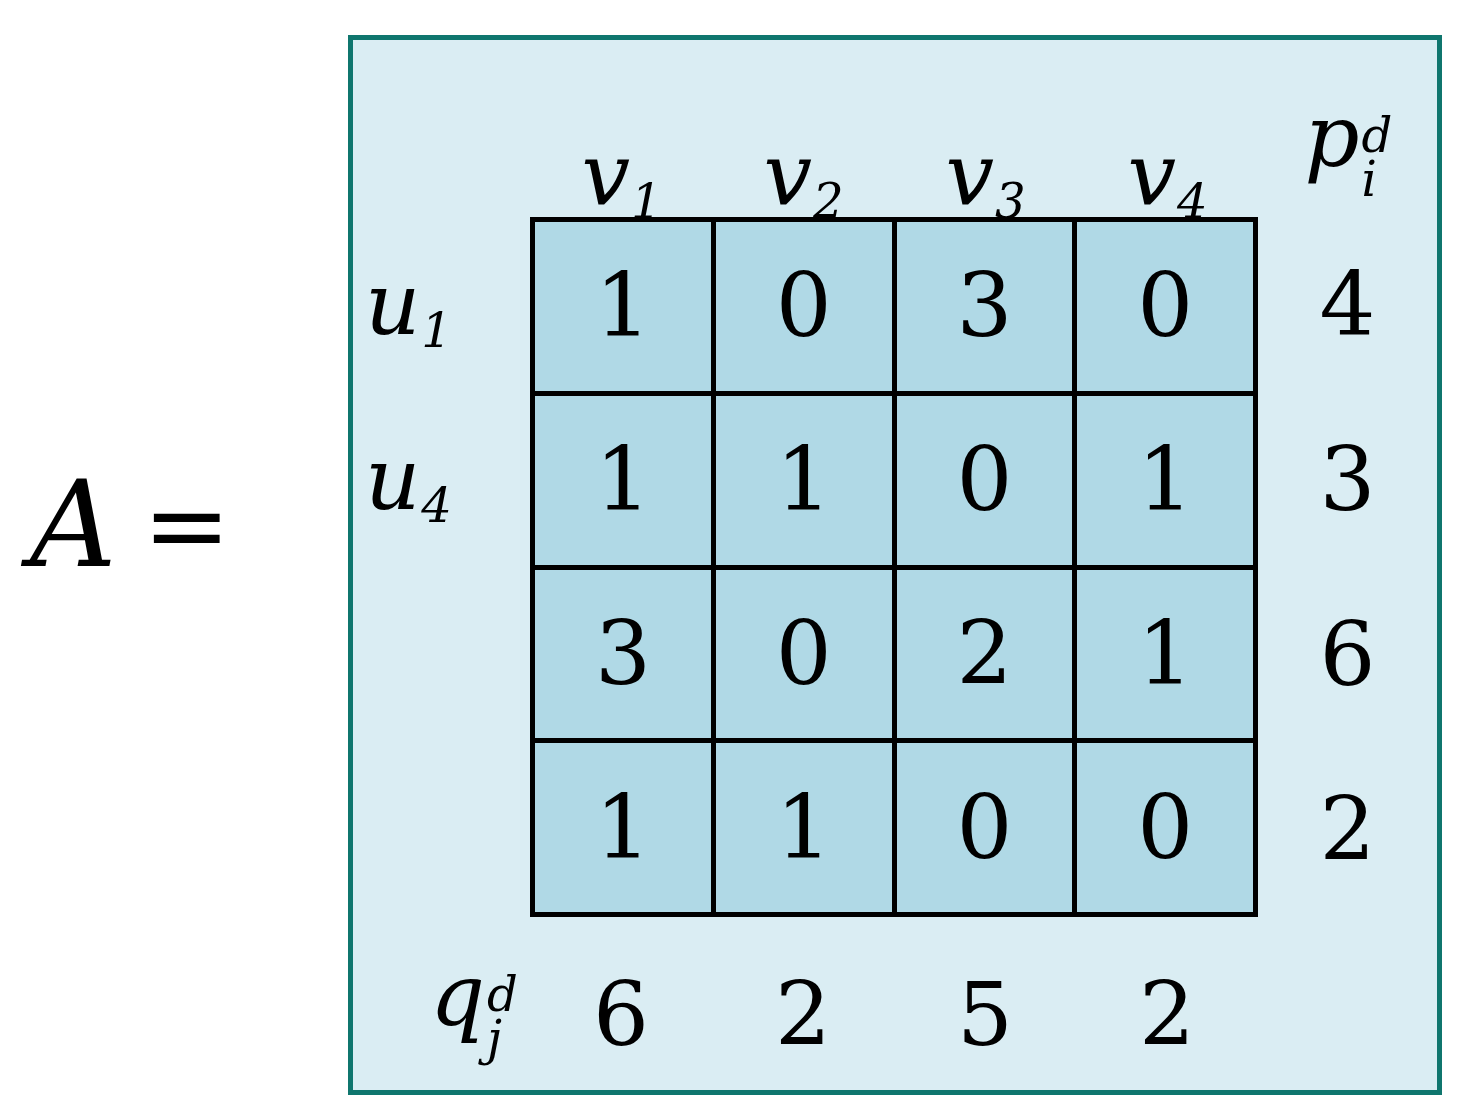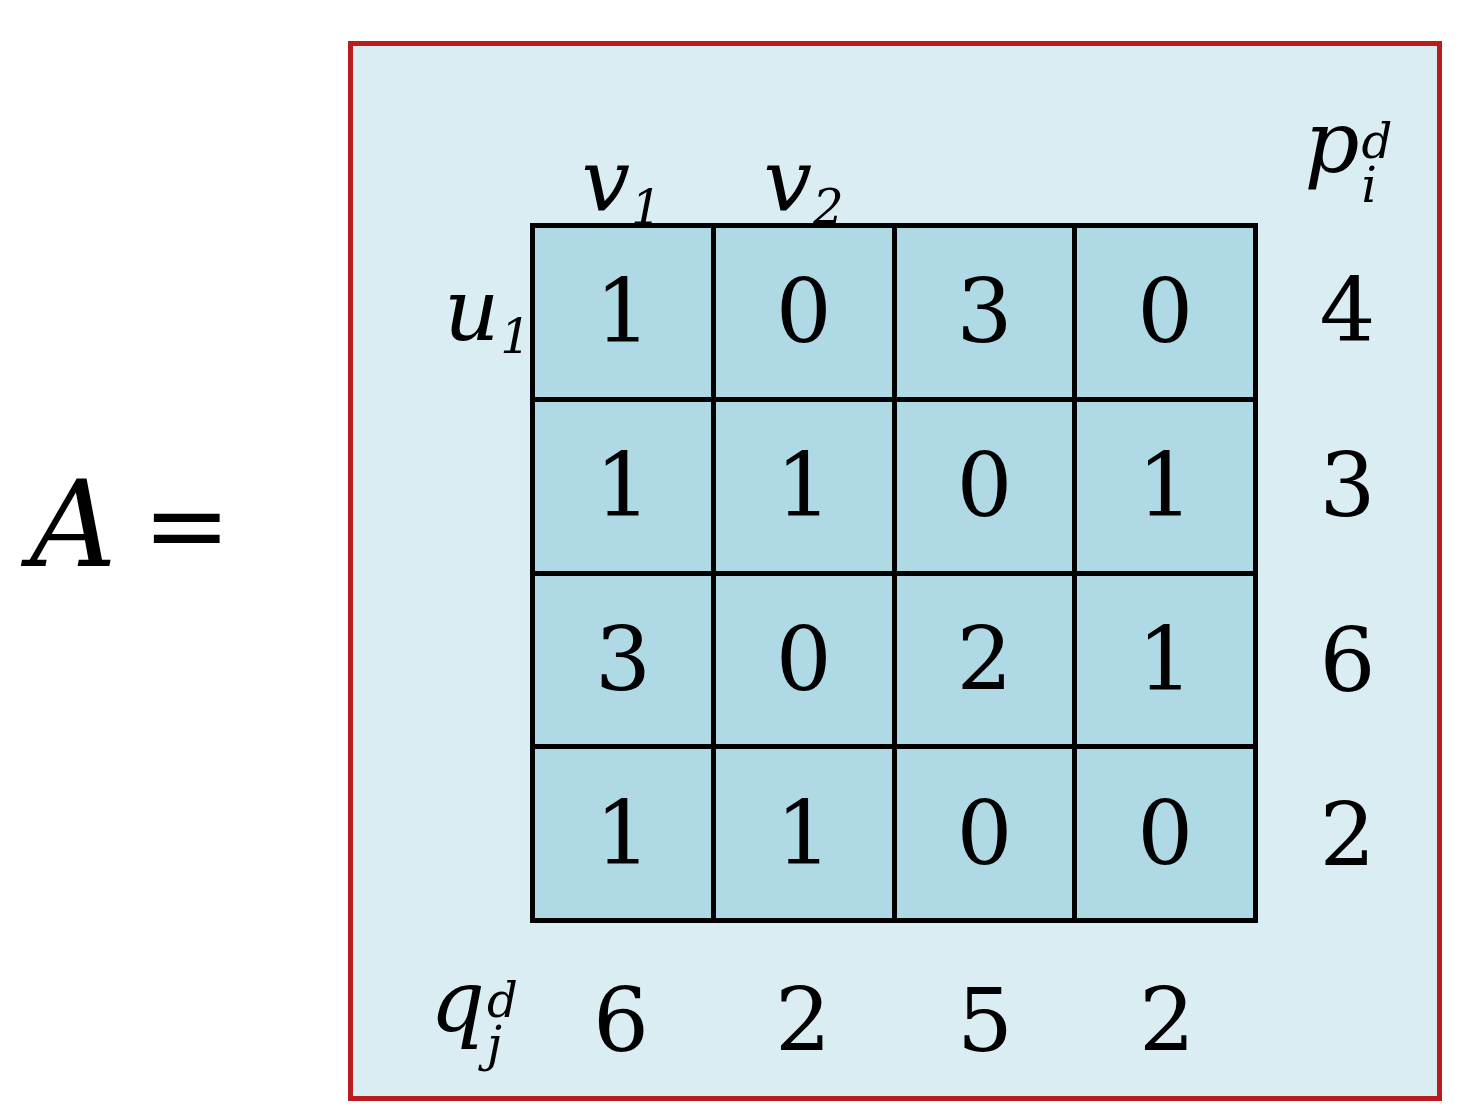--- a/index.html
+++ b/index.html
@@ -40,25 +40,25 @@
     font-size: 105px;
     line-height: 1;
     color: #000;
     font-style: normal;
   }
 
   
   #matrix-panel {
     position: absolute;
     left: 348px;
-    top: 41px;
+    top: 35px;
     width: 1094px;
     height: 1060px;
     background: #daedf3;
-    border: 5px solid #b91c1c;
+    border: 5px solid #0f766e;
     box-sizing: border-box;
   }
 
   
   #column-header-row {
     position: absolute;
     left: 0px;
     top: 35px;
     width: 1084px;
     height: 145px;
@@ -138,21 +138,21 @@
     position: absolute;
     left: 12px;
     top: 177px;
     width: 165px;
     height: 700px;
   }
   .rowlabel {
     height: 25%;
     display: flex;
     align-items: center;
-    justify-content: flex-end;
+    padding-right: 14px;
     box-sizing: border-box;
   }
 
   
   #p-value-col {
     position: absolute;
     left: 905px;  
     top: 177px;
     width: 179px;
     height: 700px;
@@ -216,32 +216,41 @@
 </div>
 
 <div id="matrix-panel">
 
   <div id="column-header-row">
     <div class="colhead" style="left:177px;width:182px;">
       <span class="mathlabel"><span>v</span><span class="sub">1</span></span>
     </div>
     <div class="colhead" style="left:359px;width:182px;">
       <span class="mathlabel"><span>v</span><span class="sub">2</span></span>
+    </div>
+    <div class="colhead" style="left:541px;width:182px;">
+      <span class="mathlabel"><span>v</span><span class="sub">3</span></span>
+    </div>
+    <div class="colhead" style="left:723px;width:182px;">
+      <span class="mathlabel"><span>v</span><span class="sub">4</span></span>
     </div>
     <div class="colhead" style="left:905px;width:179px;">
       <span class="mathlabel"><span>p</span><span class="supsub">
             <span class="sup-part">d</span>
             <span class="sub-part">i</span>
           </span></span>
     </div>
   </div>
 
   <div id="row-label-col">
     <div class="rowlabel">
       <span class="mathlabel"><span>u</span><span class="sub">1</span></span>
+    </div>
+    <div class="rowlabel">
+      <span class="mathlabel"><span>u</span><span class="sub">4</span></span>
     </div>
   </div>
 
   <div id="matrix-grid">
     <div class="grid-row">
       <div class="grid-cell">1</div>
       <div class="grid-cell">0</div>
       <div class="grid-cell">3</div>
       <div class="grid-cell">0</div>
     </div>

